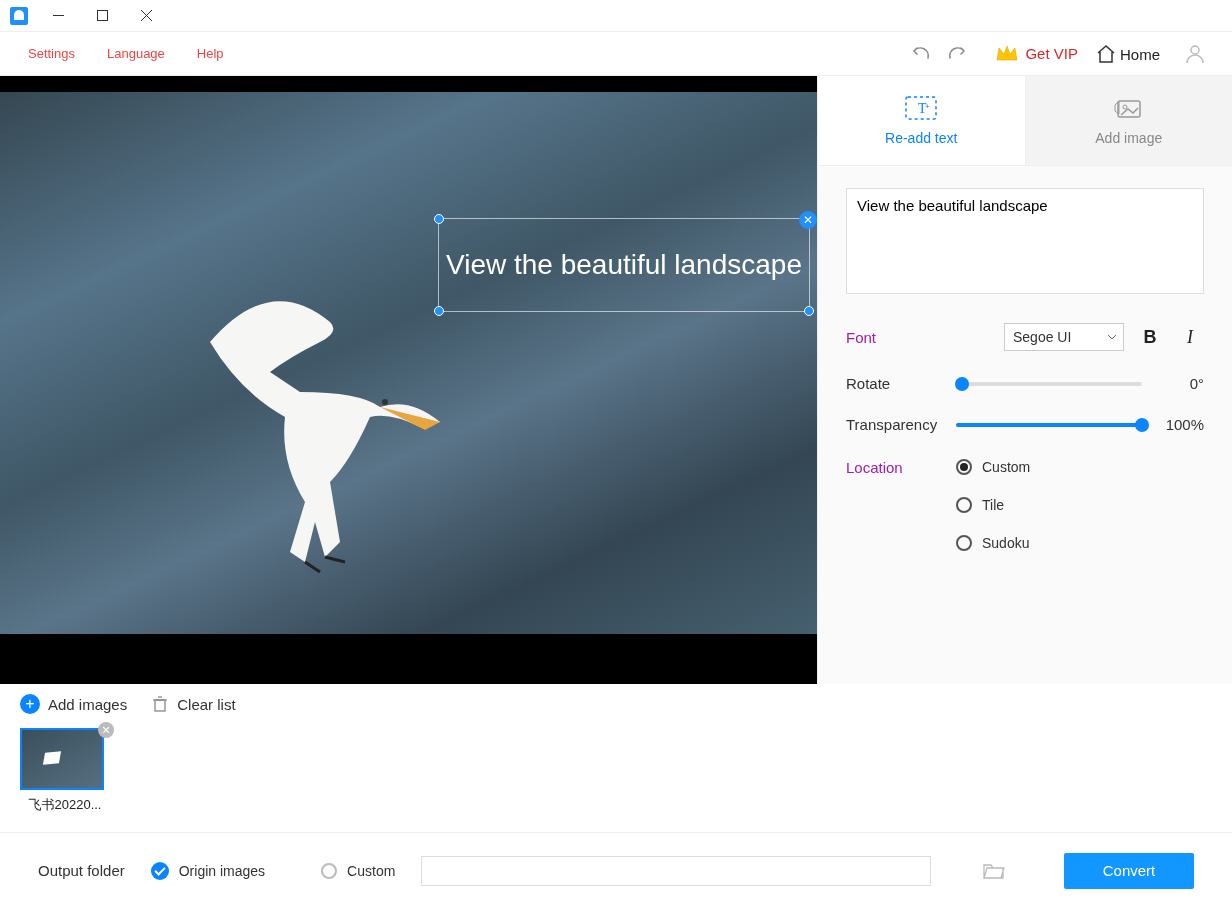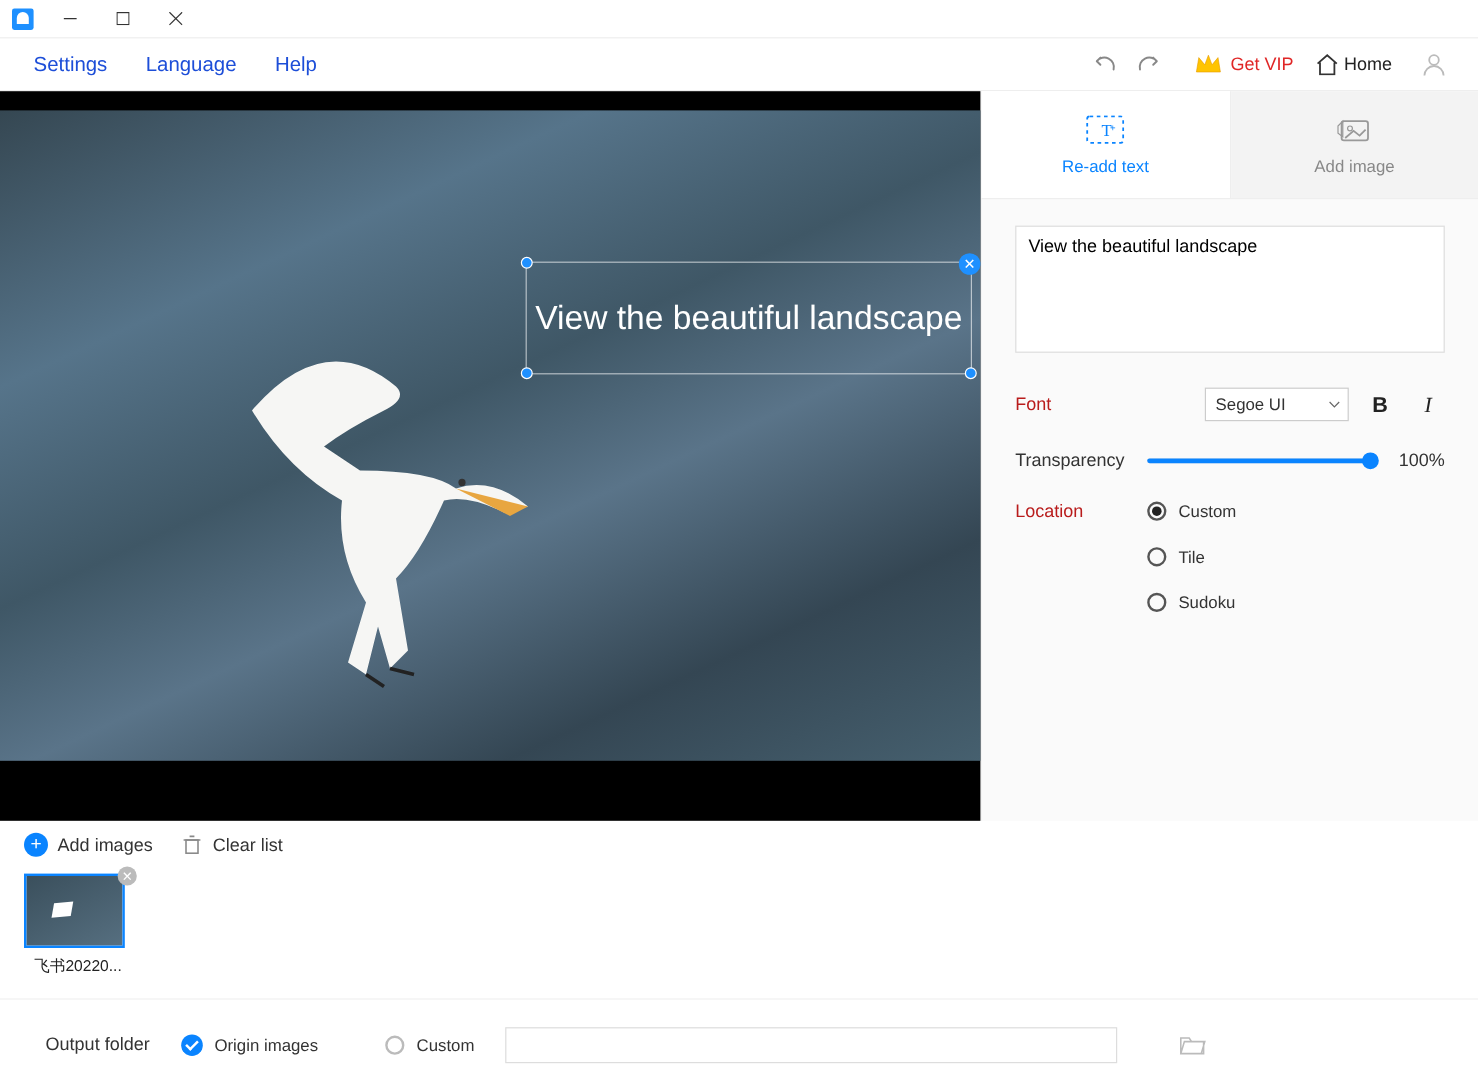--- a/index.html
+++ b/index.html
@@ -4,44 +4,44 @@
 <style>
 * { box-sizing: border-box; margin: 0; padding: 0; }
 body { font-family: "Segoe UI", Arial, sans-serif; font-size: 14px; color: #333; background: #fff; width: 1232px; height: 908px; overflow: hidden; position: relative; }
 .titlebar { height: 32px; display: flex; align-items: center; padding: 0 10px; border-bottom: 1px solid #eee; }
 .titlebar .app-icon { width: 18px; height: 18px; background: #1e90ff; border-radius: 2px; margin-right: 8px; position: relative; }
 .titlebar .app-icon::after { content: ''; position: absolute; top: 3px; left: 4px; width: 10px; height: 10px; border-radius: 50% 50% 0 0; background: #fff; }
 .titlebar .title { font-size: 13px; color: #444; flex: 1; }
 .titlebar .winbtn { width: 44px; height: 32px; display: flex; align-items: center; justify-content: center; cursor: pointer; }
 .titlebar .winbtn svg { width: 11px; height: 11px; }
 .menubar { height: 44px; display: flex; align-items: center; padding: 0 18px; border-bottom: 1px solid #eee; }
-.menubar .menuitem { padding: 6px 10px; margin-right: 12px; font-size: 17px; color: #1d4ed8; cursor: pointer; }
+.menubar .menuitem { padding: 6px 10px; margin-right: 12px; font-size: 13px; color: #ef4444; cursor: pointer; }
 .menubar .spacer { flex: 1; }
 .menubar .iconbtn { width: 38px; height: 38px; display: flex; align-items: center; justify-content: center; cursor: pointer; color: #777; }
 .menubar .vip { display: flex; align-items: center; gap: 6px; margin: 0 18px; cursor: pointer; }
 .menubar .vip-text { color: #e02626; font-size: 15px; }
-.menubar .home { display: flex; align-items: center; gap: 4px; margin-right: 16px; cursor: pointer; color: #222; font-size: 15px; }
+.menubar .home { display: flex; align-items: flex-end; gap: 4px; margin-right: 16px; cursor: pointer; color: #222; font-size: 15px; }
 .content { display: flex; height: 608px; }
 .canvas-area { width: 857px; background: #000; position: relative; }
 .photo { position: absolute; top: 16px; left: 0; right: 0; bottom: 50px; background: linear-gradient(155deg,#354752 0%, #56748a 25%, #3f5766 45%, #5a7489 60%, #344653 80%, #46606f 100%); }
 .bird { position: absolute; left: 150px; top: 170px; width: 320px; height: 320px; }
 .text-box { position: absolute; left: 438px; top: 142px; width: 372px; height: 94px; border: 1px solid rgba(255,255,255,0.6); display: flex; align-items: center; justify-content: center; color: #fff; font-size: 28px; }
 .handle { position: absolute; width: 10px; height: 10px; background: #1e90ff; border: 1px solid #fff; border-radius: 50%; }
 .hTL { left: -5px; top: -5px; }
 .hBL { left: -5px; bottom: -5px; } .hBR { right: -5px; bottom: -5px; }
 .close-handle { position: absolute; right: -8px; top: -8px; width: 18px; height: 18px; background: #1e90ff; border-radius: 50%; color: #fff; display: flex; align-items: center; justify-content: center; font-size: 12px; cursor: pointer; }
 .sidepanel { flex: 1; background: #fafafa; border-left: 1px solid #eee; display: flex; flex-direction: column; }
 .tabs { display: flex; height: 90px; border-bottom: 1px solid #eee; }
 .tab { flex: 1; display: flex; flex-direction: column; align-items: center; justify-content: center; gap: 10px; cursor: pointer; color: #888; background:#f3f3f3;}
 .tab.active { color: #0a84ff; background: #fff; border-right: 1px solid #eee; }
 .tab svg { width: 32px; height: 24px; }
 .panel-body { padding: 22px 28px; }
 .text-input { width: 100%; height: 106px; border: 1px solid #ddd; padding: 8px 10px; font-size: 15px; background: #fff; resize: none; font-family: inherit; }
 .row { display: flex; align-items: center; margin-top: 26px; }
-.row label.lbl { width: 110px; font-size: 15px; color: #b91c1c; }
+.row label.lbl { width: 110px; font-size: 15px; color: #a21caf; }
 .select { position: relative; border: 1px solid #ccc; background: #fff; height: 28px; display: flex; align-items: center; padding: 0 22px 0 8px; cursor: pointer; font-size: 14px; margin-left: 48px; }
 .select .caret { position: absolute; right: 6px; top: 50%; transform: translateY(-50%); }
 .w120 { width: 120px; } .w58 { width: 58px; }
 .fmtbtn { width: 28px; height: 28px; display: flex; align-items: center; justify-content: center; cursor: pointer; margin-left: 12px; font-size: 18px; color: #222; }
 .italic { font-style: italic; font-family: Georgia, serif; }
 .color-swatch { width: 42px; height: 22px; border: 1px solid #ccc; background: #fff; margin-left: 8px; cursor: pointer; }
 .slider-row { display: flex; align-items: center; margin-top: 24px; }
 .slider-row .lbl { width: 110px; font-size: 15px; }
 .slider { flex: 1; height: 4px; background: #ddd; position: relative; border-radius: 2px; margin-right: 16px; }
 .slider .fill { position: absolute; left: 0; top: 0; bottom: 0; background: #0a84ff; border-radius: 2px; }
@@ -179,20 +179,28 @@
               <path d="M1 1 L5 5 L9 1" fill="none" stroke="#666"></path>
             </svg>
         </div>
         <div class="fmtbtn">
             <b>B</b>
           </div>
         <div class="fmtbtn italic">I</div>
       </div>
 
 
+      <div class="slider-row">
+        <div class="lbl">Rotate</div>
+        <div class="slider">
+          <div class="fill" id="rotate-fill" style="width: 3%;"></div>
+          <div class="thumb" id="rotate-thumb" style="left: 3%;"></div>
+        </div>
+        <div class="slider-val">0°</div>
+      </div>
 
       <div class="slider-row">
         <div class="lbl">Transparency</div>
         <div class="slider">
           <div class="fill" id="trans-fill" style="width: 100%;"></div>
           <div class="thumb" id="trans-thumb" style="left: 100%;"></div>
         </div>
         <div class="slider-val">100%</div>
       </div>
 
@@ -250,13 +258,14 @@
     <span>Origin images</span>
   </div>
   <div style="display:flex;align-items:center;gap:10px;margin-left:30px">
     <div class="radio-empty"></div>
     <span>Custom</span>
   </div>
   <input class="path-input" type="text" style="">
   <svg class="folder-icon" viewBox="0 0 22 18">
       <path d="M1 3 h7 l2 3 h10 v10 H1 Z M4 6 h17 l-3 10 H1 Z" fill="none" stroke="#bbb" stroke-width="1.3"></path>
     </svg>
+  <button class="convert-btn">Convert</button>
 </div>
 
 </body></html>

